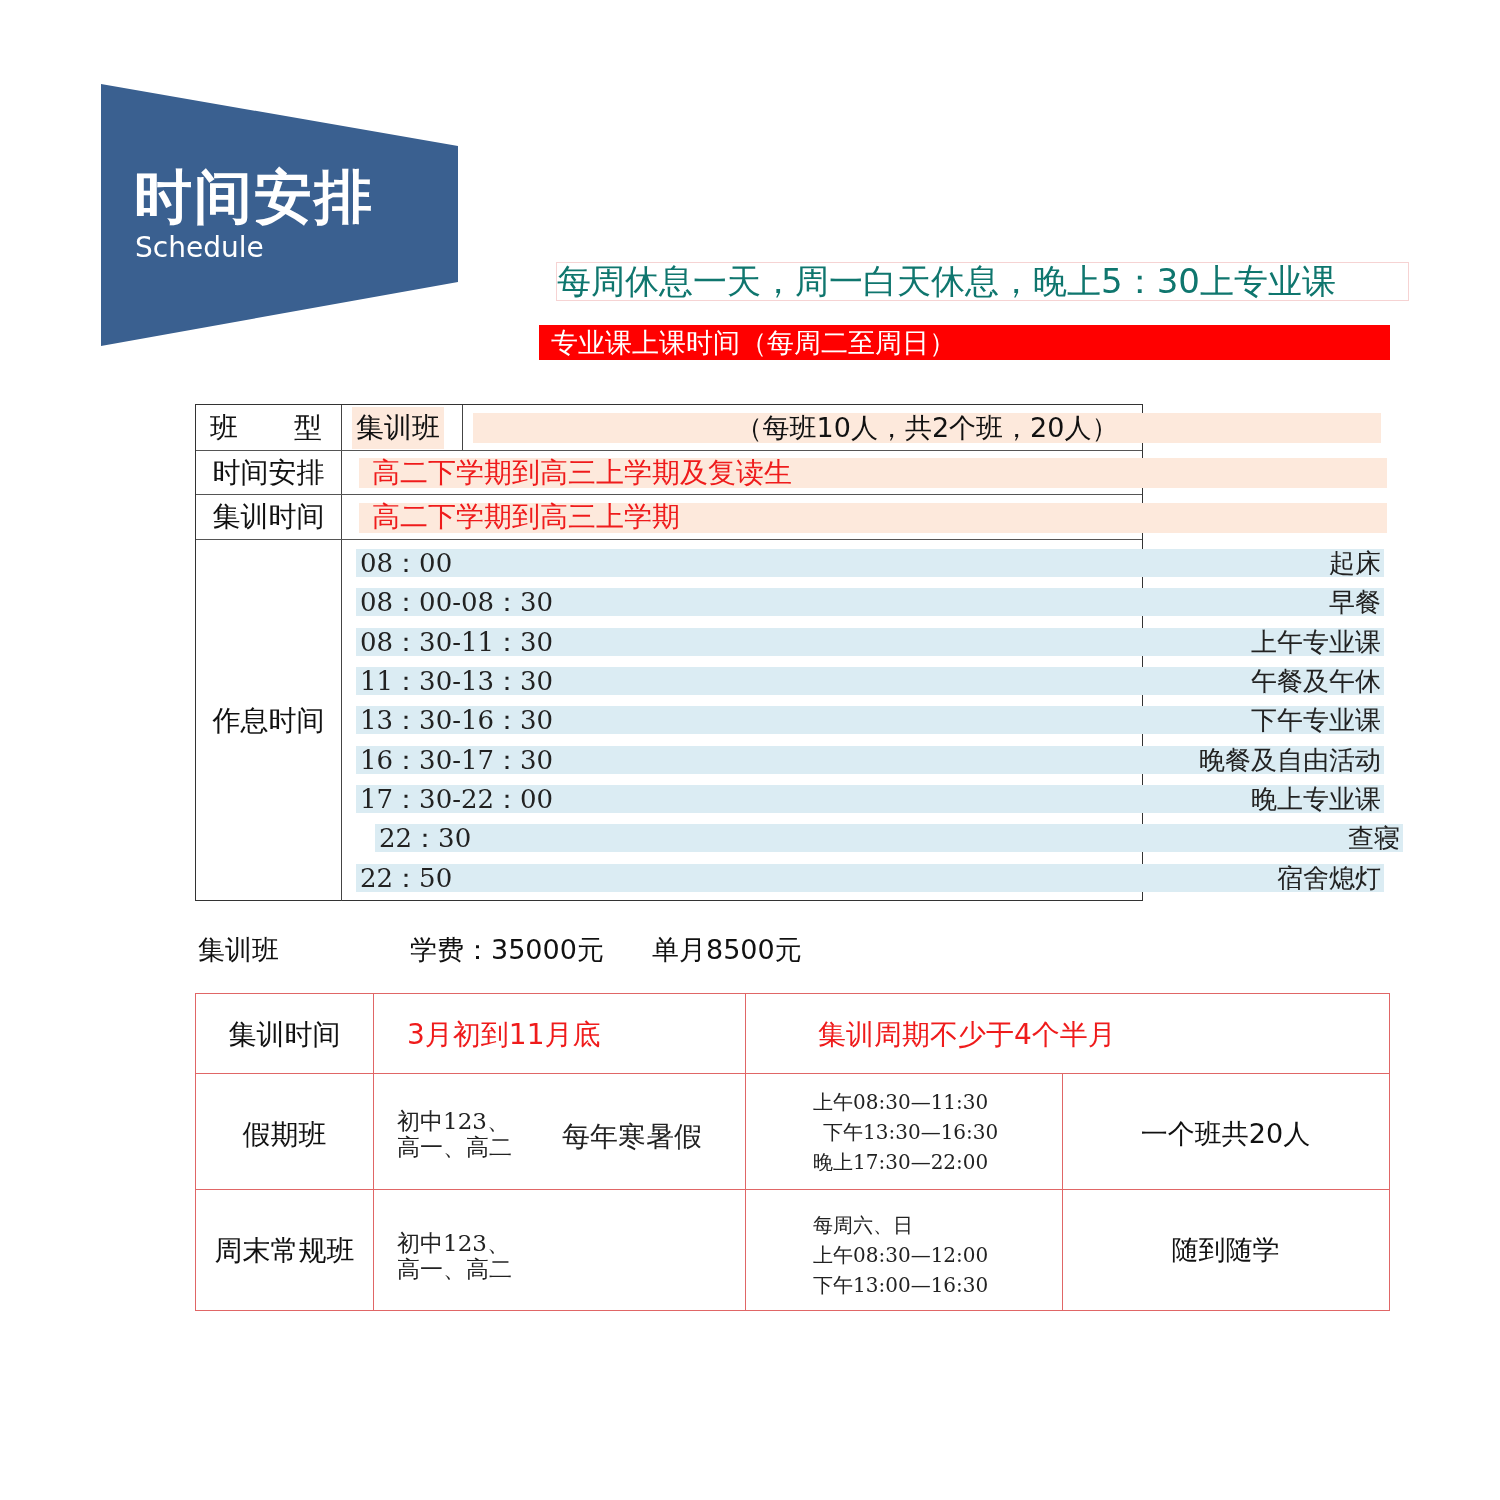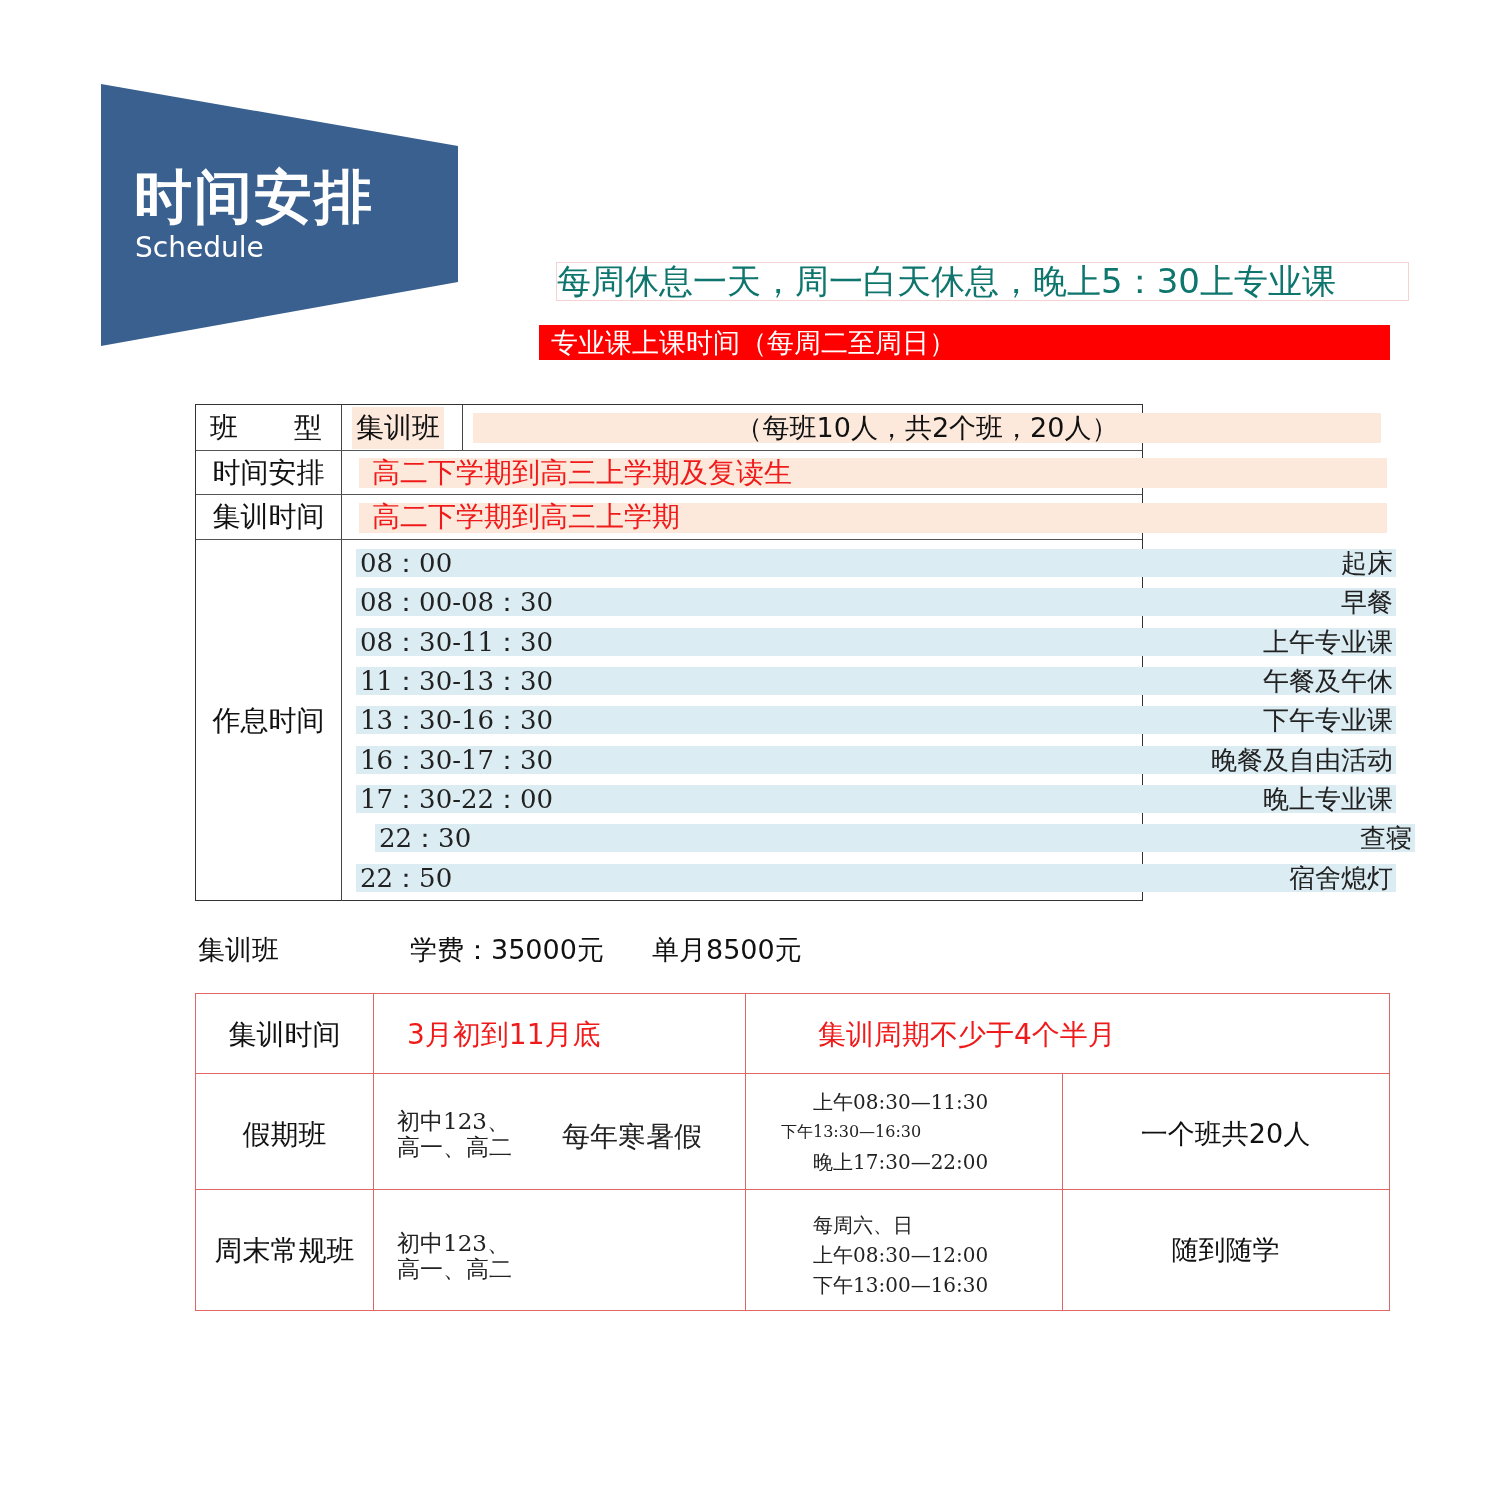--- a/index.html
+++ b/index.html
@@ -25,21 +25,21 @@
   .t1 { position:absolute; left:195px; top:404px; width:948px; height:497px; border:1px solid #333; box-sizing:border-box; }
   .t1 .row { position:absolute; left:0; width:100%; border-bottom:1px solid #555; box-sizing:border-box; }
   .t1 .lab { position:absolute; left:0; top:0; width:146px; height:100%; border-right:1px solid #444; box-sizing:border-box;
              font-size:28px; display:flex; align-items:center; justify-content:center; }
   .t1 .lab.spread { justify-content:space-between; padding:0 14px; }
   .peach { background:#fde9dc; }
   .t1 .cell-val { position:absolute; top:0; height:100%; font-size:28px; display:flex; align-items:center; }
   .red { color:#ef1b1b; }
 
   .sched-row { position:absolute; left:160px; width:1028px; height:28px; background:#dbecf3;
-               font-family:"DejaVu Serif", serif; font-size:26px; line-height:28px; color:#222;padding-left:12px; }
+               font-family:"DejaVu Serif", serif; font-size:26px; line-height:28px; color:#222; }
   .sched-row .tm { position:absolute; left:4px; top:0; white-space:nowrap; }
   .sched-row .act { position:absolute; right:3px; top:0; white-space:nowrap; }
 
   
   .fee { position:absolute; top:933px; font-size:27px; line-height:34px; white-space:nowrap; }
 
   
   .t2 { position:absolute; left:195px; top:993px; width:1195px; height:318px; border:1px solid #e06666; box-sizing:border-box; }
   .t2 .hl { position:absolute; left:0; width:100%; height:0; border-top:1px solid #e06666; }
   .t2 .vl { position:absolute; width:0; border-left:1px solid #e06666; }
@@ -141,21 +141,21 @@
 
   <div class="txt" style="left:0;width:177px;top:22px;text-align:center;font-size:28px;">集训时间</div>
   <div class="txt red" style="left:211px;top:22px;font-size:28px;">3月初到11月底</div>
   <div class="txt red" style="left:622px;top:22px;font-size:28px;">集训周期不少于4个半月</div>
 
   <div class="txt" style="left:0;width:177px;top:122px;text-align:center;font-size:28px;">假期班</div>
   <div class="txt ser" style="left:201px;top:114px;font-size:23px;line-height:26px;">初中123、</div>
   <div class="txt ser" style="left:201px;top:140px;font-size:23px;line-height:26px;">高一、高二</div>
   <div class="txt ser" style="left:366px;top:124px;font-size:28px;">每年寒暑假</div>
   <div class="txt ser" style="left:617px;top:93px;font-size:20px;line-height:30px;">上午08:30—11:30</div>
-  <div class="txt ser" style="left:585px;top:123px;font-size:16px;line-height:30px;">下午13:30—16:30</div>
+  <div class="txt ser" style="left:627px;top:123px;font-size:20px;line-height:30px;">下午13:30—16:30</div>
   <div class="txt ser" style="left:617px;top:153px;font-size:20px;line-height:30px;">晚上17:30—22:00</div>
   <div class="txt" style="left:866px;width:327px;top:122px;text-align:center;font-size:27px;">一个班共20人</div>
 
   <div class="txt" style="left:0;width:177px;top:238px;text-align:center;font-size:28px;">周末常规班</div>
   <div class="txt ser" style="left:201px;top:236px;font-size:23px;line-height:26px;">初中123、</div>
   <div class="txt ser" style="left:201px;top:262px;font-size:23px;line-height:26px;">高一、高二</div>
   <div class="txt ser" style="left:617px;top:216px;font-size:20px;line-height:30px;">每周六、日</div>
   <div class="txt ser" style="left:617px;top:246px;font-size:20px;line-height:30px;">上午08:30—12:00</div>
   <div class="txt ser" style="left:617px;top:276px;font-size:20px;line-height:30px;">下午13:00—16:30</div>
   <div class="txt" style="left:866px;width:327px;top:238px;text-align:center;font-size:27px;">随到随学</div>

